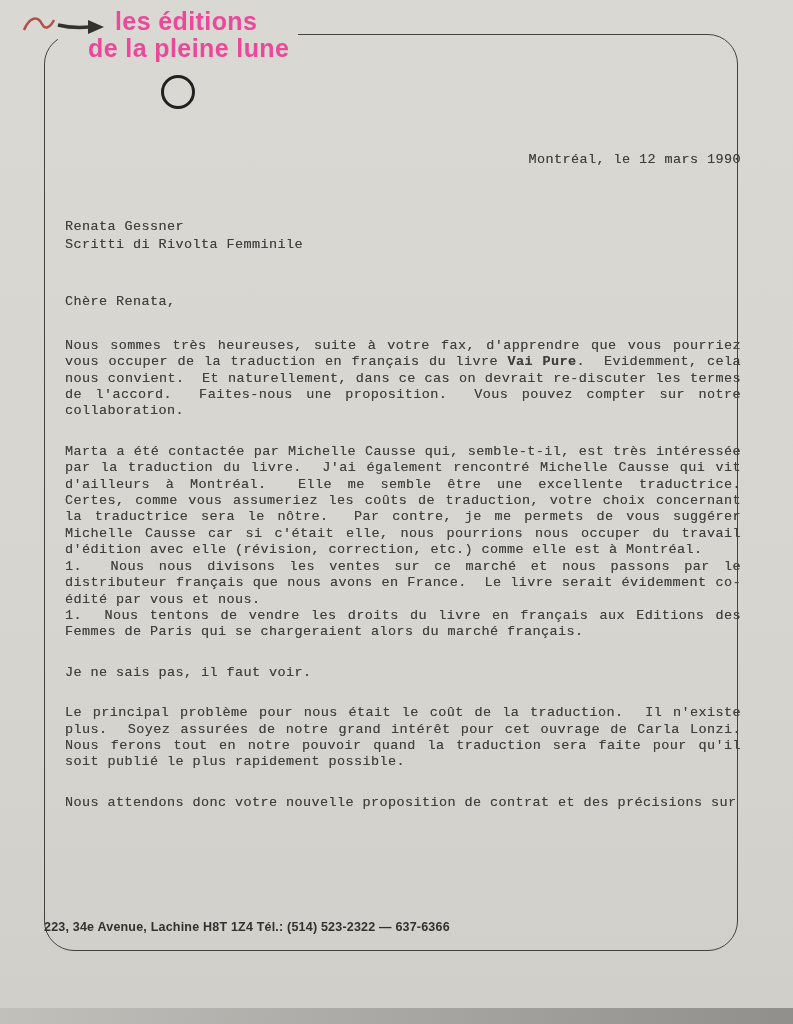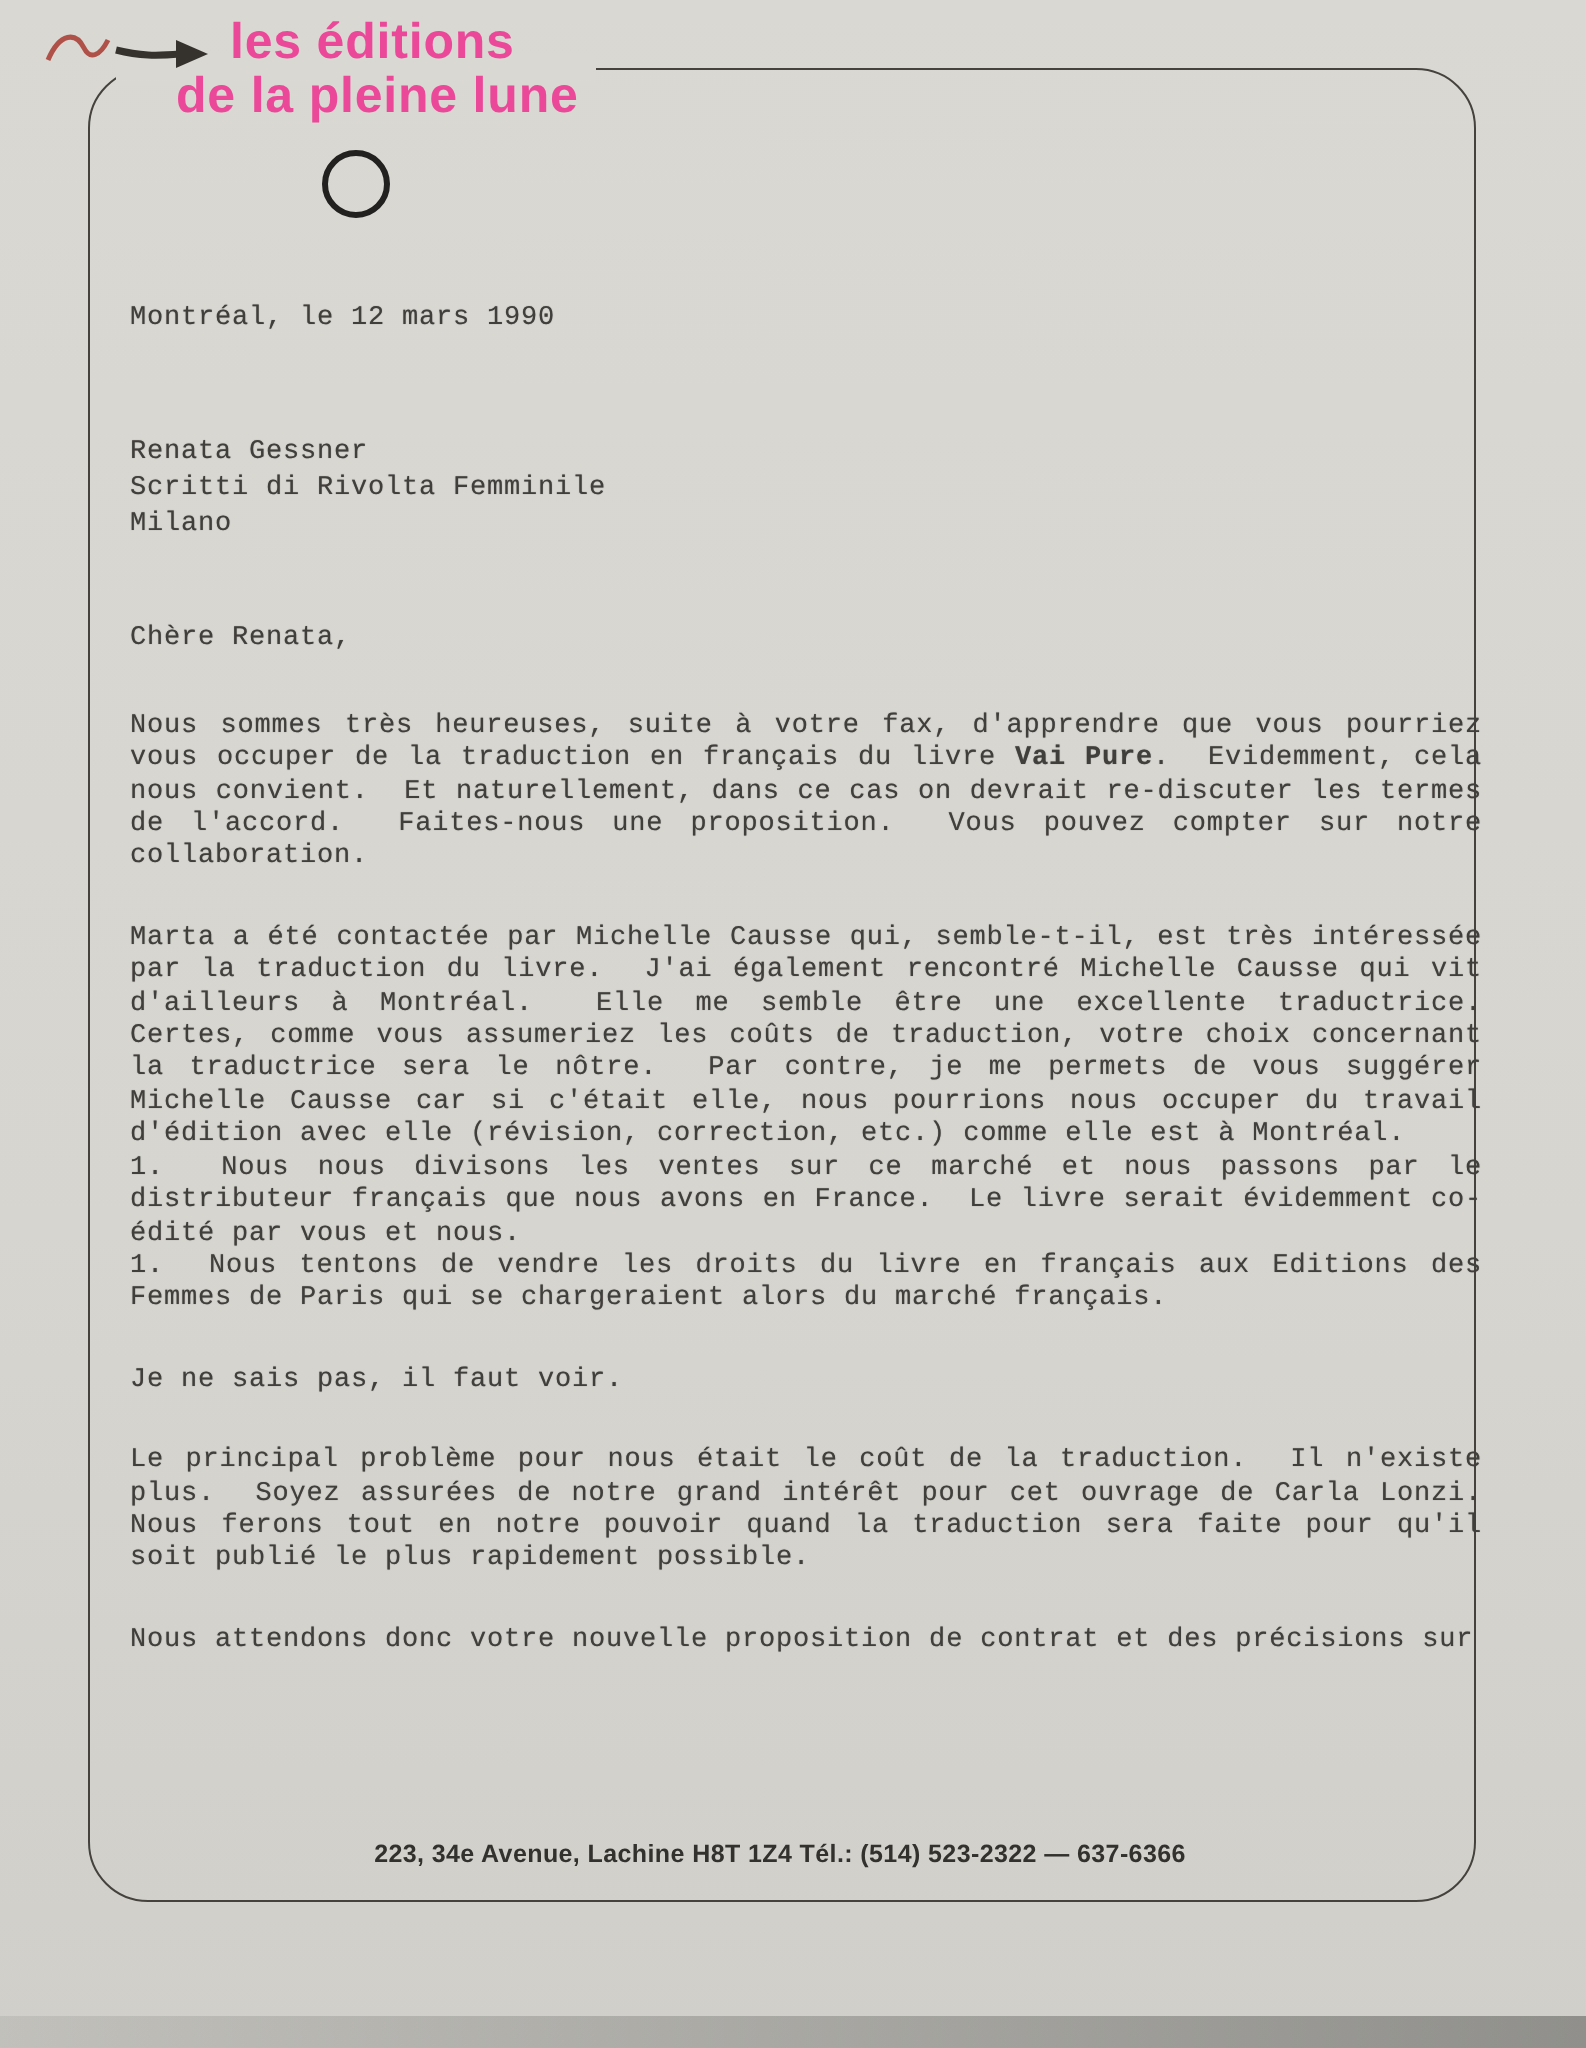--- a/index.html
+++ b/index.html
@@ -51,38 +51,38 @@
   .content {
     position: absolute;
     left: 65px; top: 152px;
     width: 676px;
     color: #413f3c;
     font-size: 13.5px;
     line-height: 16.4px;
     letter-spacing: 0.4px;
     text-shadow: 0 0 0.5px rgba(62,60,56,0.55);
   }
-  .dateline { margin-bottom: 0; }
+  .dateline { margin-bottom: 0; text-align: right; }
   .recipient { margin-top: 50px; line-height: 18px; }
   .salutation { margin-top: 40px; }
   .body { margin-top: 27px; }
   .body p {
     margin: 0;
     text-align: justify;
     white-space: pre-wrap;
   }
   .body p.gap { margin-top: 24px; }
   .body .bold { font-weight: bold; }
 
   
   .footer {
     position: absolute;
     left: 44px; top: 920px;
     width: 692px;
-    text-align: center;
+    text-align: left;
     font-family: "Liberation Sans", sans-serif;
     font-size: 12.5px;
     font-weight: 600;
     letter-spacing: 0.2px;
     color: #33312e;
   }
 
   
   .scan-edge {
     position: absolute;
@@ -109,21 +109,20 @@
     <div class="logo-l1">les éditions</div>
     <div class="logo-l2">de la pleine lune</div>
     <div class="logo-circle"></div>
   </div>
 
   <div class="content">
     <div class="dateline">Montréal, le 12 mars 1990</div>
     <div class="recipient" id="recipient">
         <div>Renata Gessner</div>
         <div>Scritti di Rivolta Femminile</div>
-        <div>Milano</div>
       </div>
     <div class="salutation">Chère Renata,</div>
     <div class="body" id="letter-body">
         <p><span>Nous sommes très heureuses, suite à votre fax, d'apprendre que vous pourriez vous occuper de la traduction en français du livre </span><span class="bold">Vai Pure</span><span>.  Evidemment, cela nous convient.  Et naturellement, dans ce cas on devrait re-discuter les termes de l'accord.  Faites-nous une proposition.  Vous pouvez compter sur notre collaboration.</span></p>
         <p class="gap">Marta a été contactée par Michelle Causse qui, semble-t-il, est très intéressée par la traduction du livre.  J'ai également rencontré Michelle Causse qui vit d'ailleurs à Montréal.  Elle me semble être une excellente traductrice.  Certes, comme vous assumeriez les coûts de traduction, votre choix concernant la traductrice sera le nôtre.  Par contre, je me permets de vous suggérer Michelle Causse car si c'était elle, nous pourrions nous occuper du travail d'édition avec elle (révision, correction, etc.) comme elle est à Montréal.</p>
         <p>1.  Nous nous divisons les ventes sur ce marché et nous passons par le distributeur français que nous avons en France.  Le livre serait évidemment co-édité par vous et nous.</p>
         <p>1.  Nous tentons de vendre les droits du livre en français aux Editions des Femmes de Paris qui se chargeraient alors du marché français.</p>
         <p class="gap">Je ne sais pas, il faut voir.</p>
         <p class="gap">Le principal problème pour nous était le coût de la traduction.  Il n'existe plus.  Soyez assurées de notre grand intérêt pour cet ouvrage de Carla Lonzi.  Nous ferons tout en notre pouvoir quand la traduction sera faite pour qu'il soit publié le plus rapidement possible.</p>
         <p class="gap">Nous attendons donc votre nouvelle proposition de contrat et des précisions sur</p>

